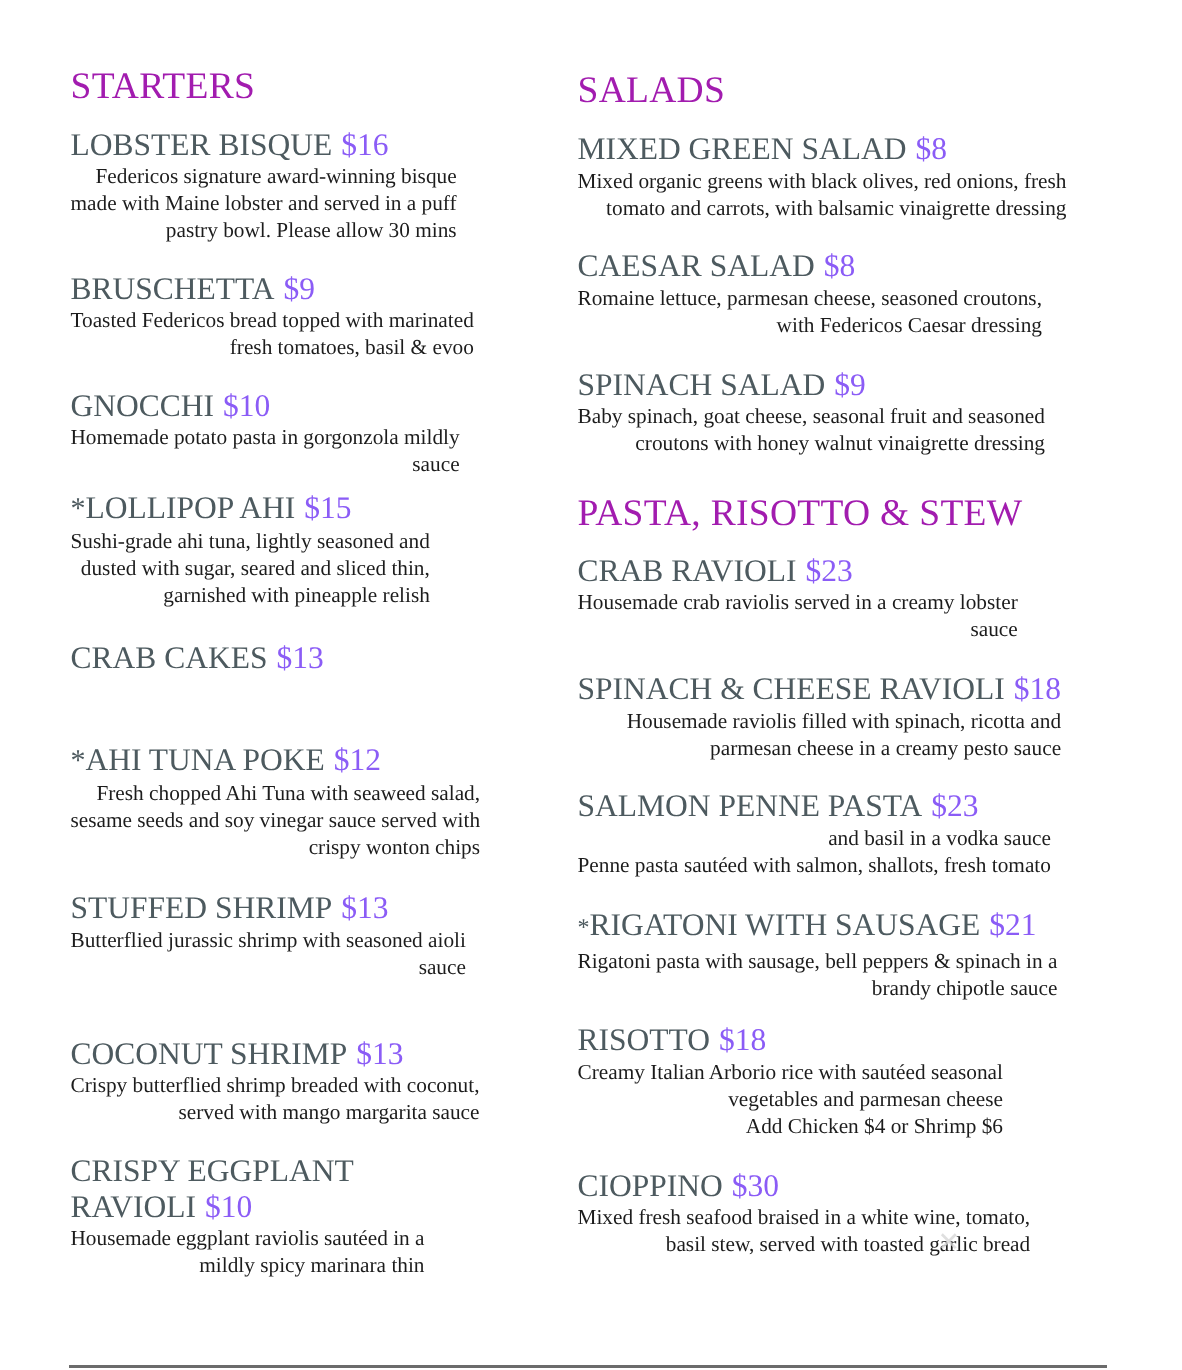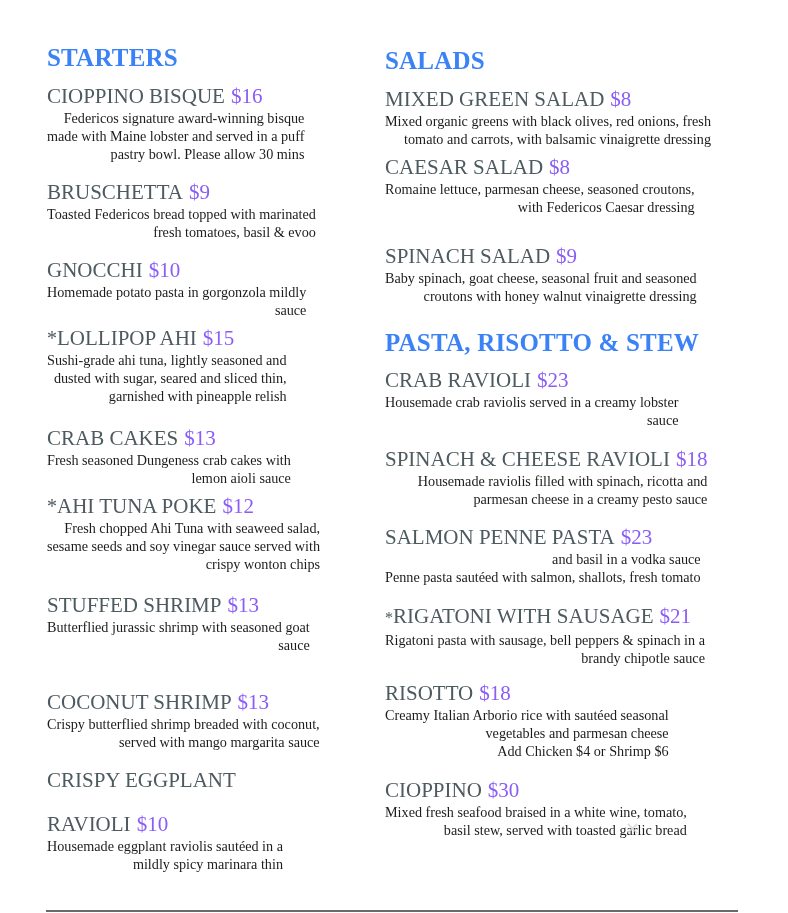--- a/index.html
+++ b/index.html
@@ -6,21 +6,21 @@
   body {
     width: 788px; height: 913px; position: relative; overflow: hidden;
     font-family: "Liberation Serif", "DejaVu Serif", serif;
     color: #1a1a1a;
   }
   .column { position: absolute; top: 0; }
   .col-left { left: 47px; width: 320px; }
   .col-right { left: 385px; width: 370px; }
   .section-heading {
     position: absolute; left: 0;
-    font-weight: bold; font-size: 25px; color: #3b82f6;
+    font-weight: normal; font-size: 25px; color: #a21caf;
     letter-spacing: 0.2px; white-space: nowrap; margin: 0;
   }
   .item { position: absolute; left: 0; }
   .item-title {
     font-size: 21px; line-height: 24px; color: #4d5a5f;
     letter-spacing: 0px; margin: 0;
   }
   .item-title .star { font-size: 20px; }
   .item-price { color: #8b5cf6; margin-left: 6px; }
   .item-desc {
@@ -36,21 +36,21 @@
     color: #d8d8d8; font-family: "DejaVu Sans", sans-serif; opacity: 0.8;
   }
 </style>
 </head>
 <body>
 
 <div class="column col-left">
   <h2 class="section-heading" style="top:44px">STARTERS</h2>
 
   <div class="item" style="top:84px">
-    <div class="item-title"><span>CIOPPINO BISQUE</span><span class="item-price">$16</span></div>
+    <div class="item-title"><span>LOBSTER BISQUE</span><span class="item-price">$16</span></div>
     <div class="item-desc">
       <span class="line">Federicos signature award-winning bisque</span>
       <span class="line">made with Maine lobster and served in a puff</span>
       <span class="line">pastry bowl.  Please allow 30 mins</span>
     </div>
   </div>
 
   <div class="item" style="top:180px">
     <div class="item-title"><span>BRUSCHETTA</span><span class="item-price">$9</span></div>
     <div class="item-desc">
@@ -71,73 +71,69 @@
     <div class="item-title"><span class="star">*</span><span>LOLLIPOP AHI</span><span class="item-price">$15</span></div>
     <div class="item-desc">
       <span class="line">Sushi-grade ahi tuna, lightly seasoned and</span>
       <span class="line">dusted with sugar, seared and sliced thin,</span>
       <span class="line">garnished with pineapple relish</span>
     </div>
   </div>
 
   <div class="item" style="top:426px">
     <div class="item-title"><span>CRAB CAKES</span><span class="item-price">$13</span></div>
-    <div class="item-desc">
-      <span class="line">Fresh seasoned Dungeness crab cakes with</span>
-      <span class="line">lemon aioli sauce</span>
-    </div>
   </div>
 
   <div class="item" style="top:494px">
     <div class="item-title"><span class="star">*</span><span>AHI TUNA POKE</span><span class="item-price">$12</span></div>
     <div class="item-desc">
       <span class="line">Fresh chopped Ahi Tuna with seaweed salad,</span>
       <span class="line">sesame seeds and soy vinegar sauce served with</span>
       <span class="line">crispy wonton chips</span>
     </div>
   </div>
 
   <div class="item" style="top:593px">
     <div class="item-title"><span>STUFFED SHRIMP</span><span class="item-price">$13</span></div>
     <div class="item-desc">
-      <span class="line">Butterflied jurassic shrimp with seasoned goat</span>
+      <span class="line">Butterflied jurassic shrimp with seasoned aioli</span>
       <span class="line">sauce</span>
     </div>
   </div>
 
   <div class="item" style="top:690px">
     <div class="item-title"><span>COCONUT SHRIMP</span><span class="item-price">$13</span></div>
     <div class="item-desc">
       <span class="line">Crispy butterflied shrimp breaded with coconut,</span>
       <span class="line">served with mango margarita sauce</span>
     </div>
   </div>
 
   <div class="item" style="top:768px">
     <div class="item-title">CRISPY EGGPLANT</div>
-    <div class="item-title" style="margin-top:20px"><span>RAVIOLI</span><span class="item-price">$10</span></div>
+    <div class="item-title" style="margin-top:0"><span>RAVIOLI</span><span class="item-price">$10</span></div>
     <div class="item-desc">
       <span class="line">Housemade eggplant raviolis sautéed in a</span>
       <span class="line">mildly spicy marinara thin</span>
     </div>
   </div>
 </div>
 
 <div class="column col-right">
   <h2 class="section-heading" style="top:47px">SALADS</h2>
 
   <div class="item" style="top:87px">
     <div class="item-title"><span>MIXED GREEN SALAD</span><span class="item-price">$8</span></div>
     <div class="item-desc">
       <span class="line">Mixed organic greens with black olives, red onions, fresh</span>
       <span class="line">tomato and carrots, with balsamic vinaigrette dressing</span>
     </div>
   </div>
 
-  <div class="item" style="top:155px">
+  <div class="item" style="top:165px">
     <div class="item-title"><span>CAESAR SALAD</span><span class="item-price">$8</span></div>
     <div class="item-desc">
       <span class="line">Romaine lettuce, parmesan cheese, seasoned croutons,</span>
       <span class="line">with Federicos Caesar dressing</span>
     </div>
   </div>
 
   <div class="item" style="top:244px">
     <div class="item-title"><span>SPINACH SALAD</span><span class="item-price">$9</span></div>
     <div class="item-desc">

